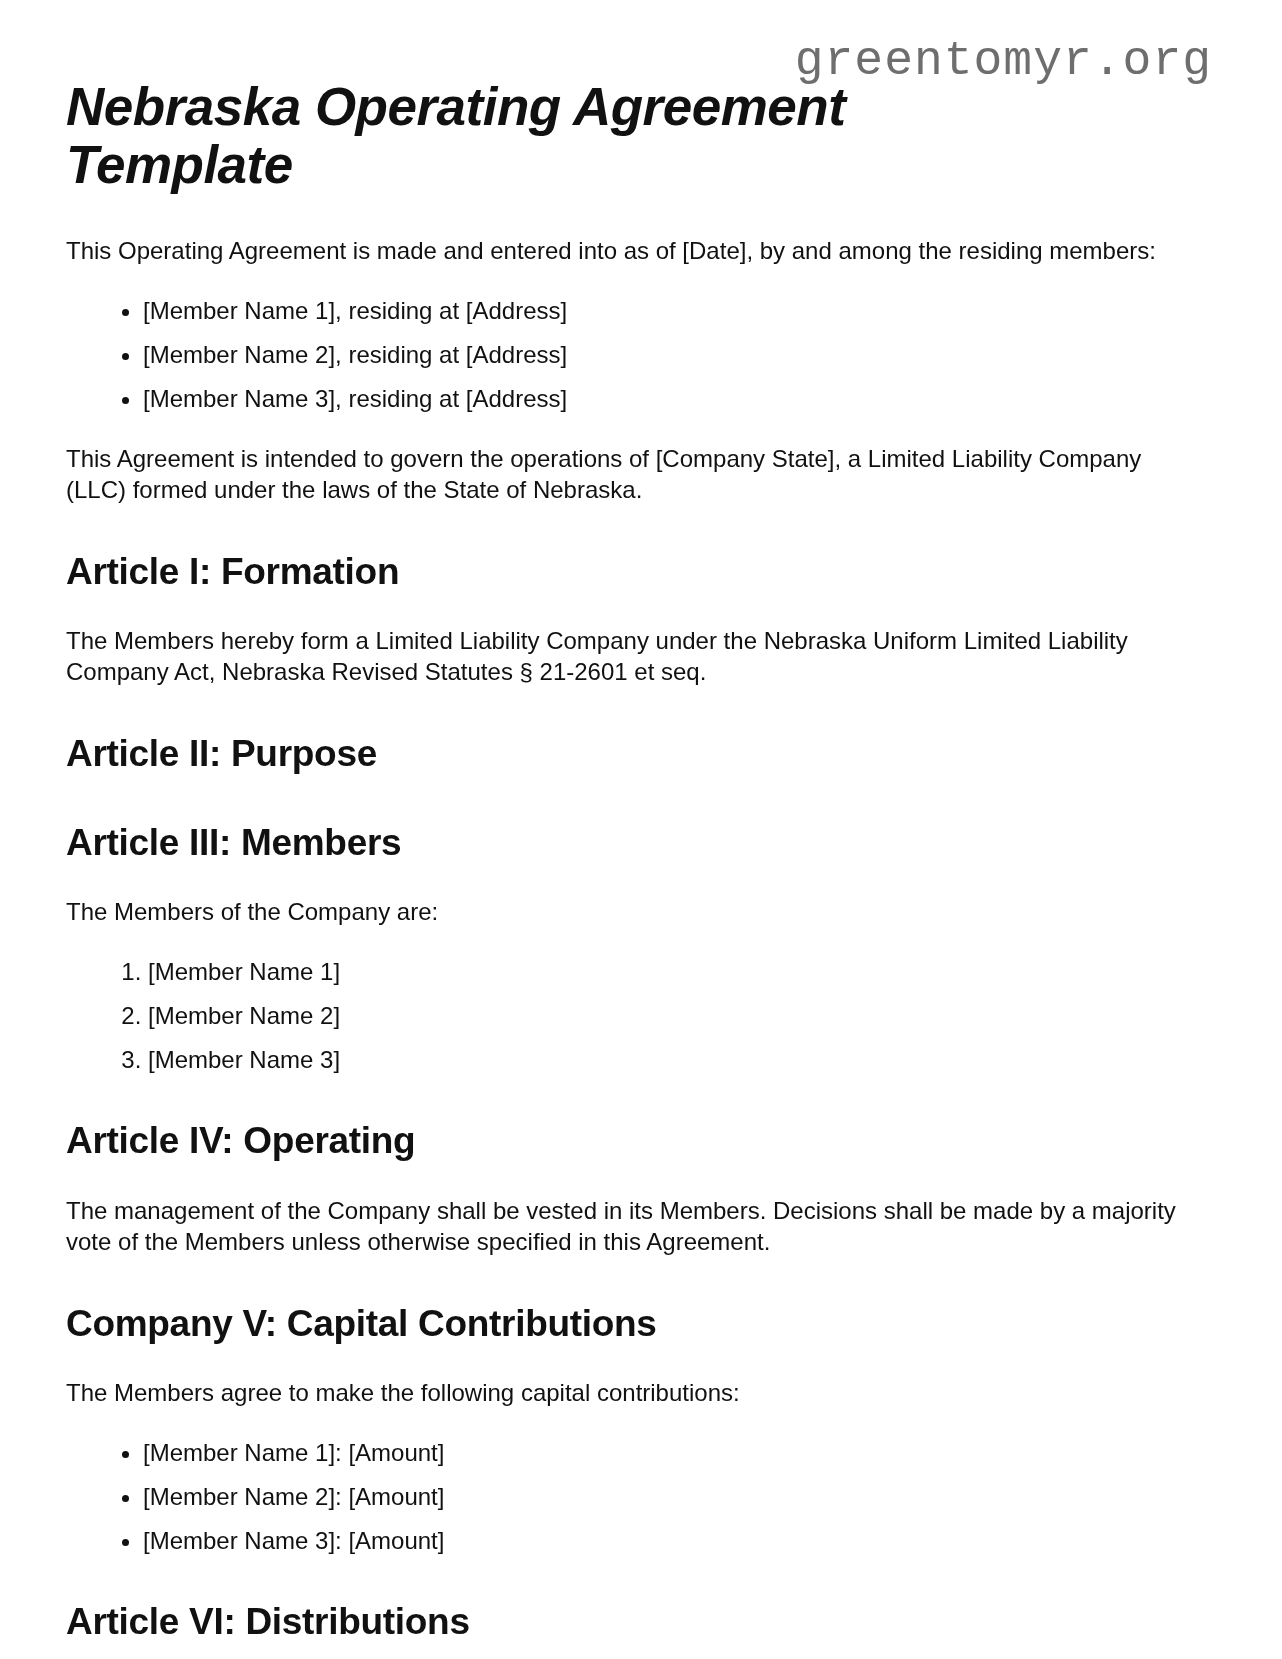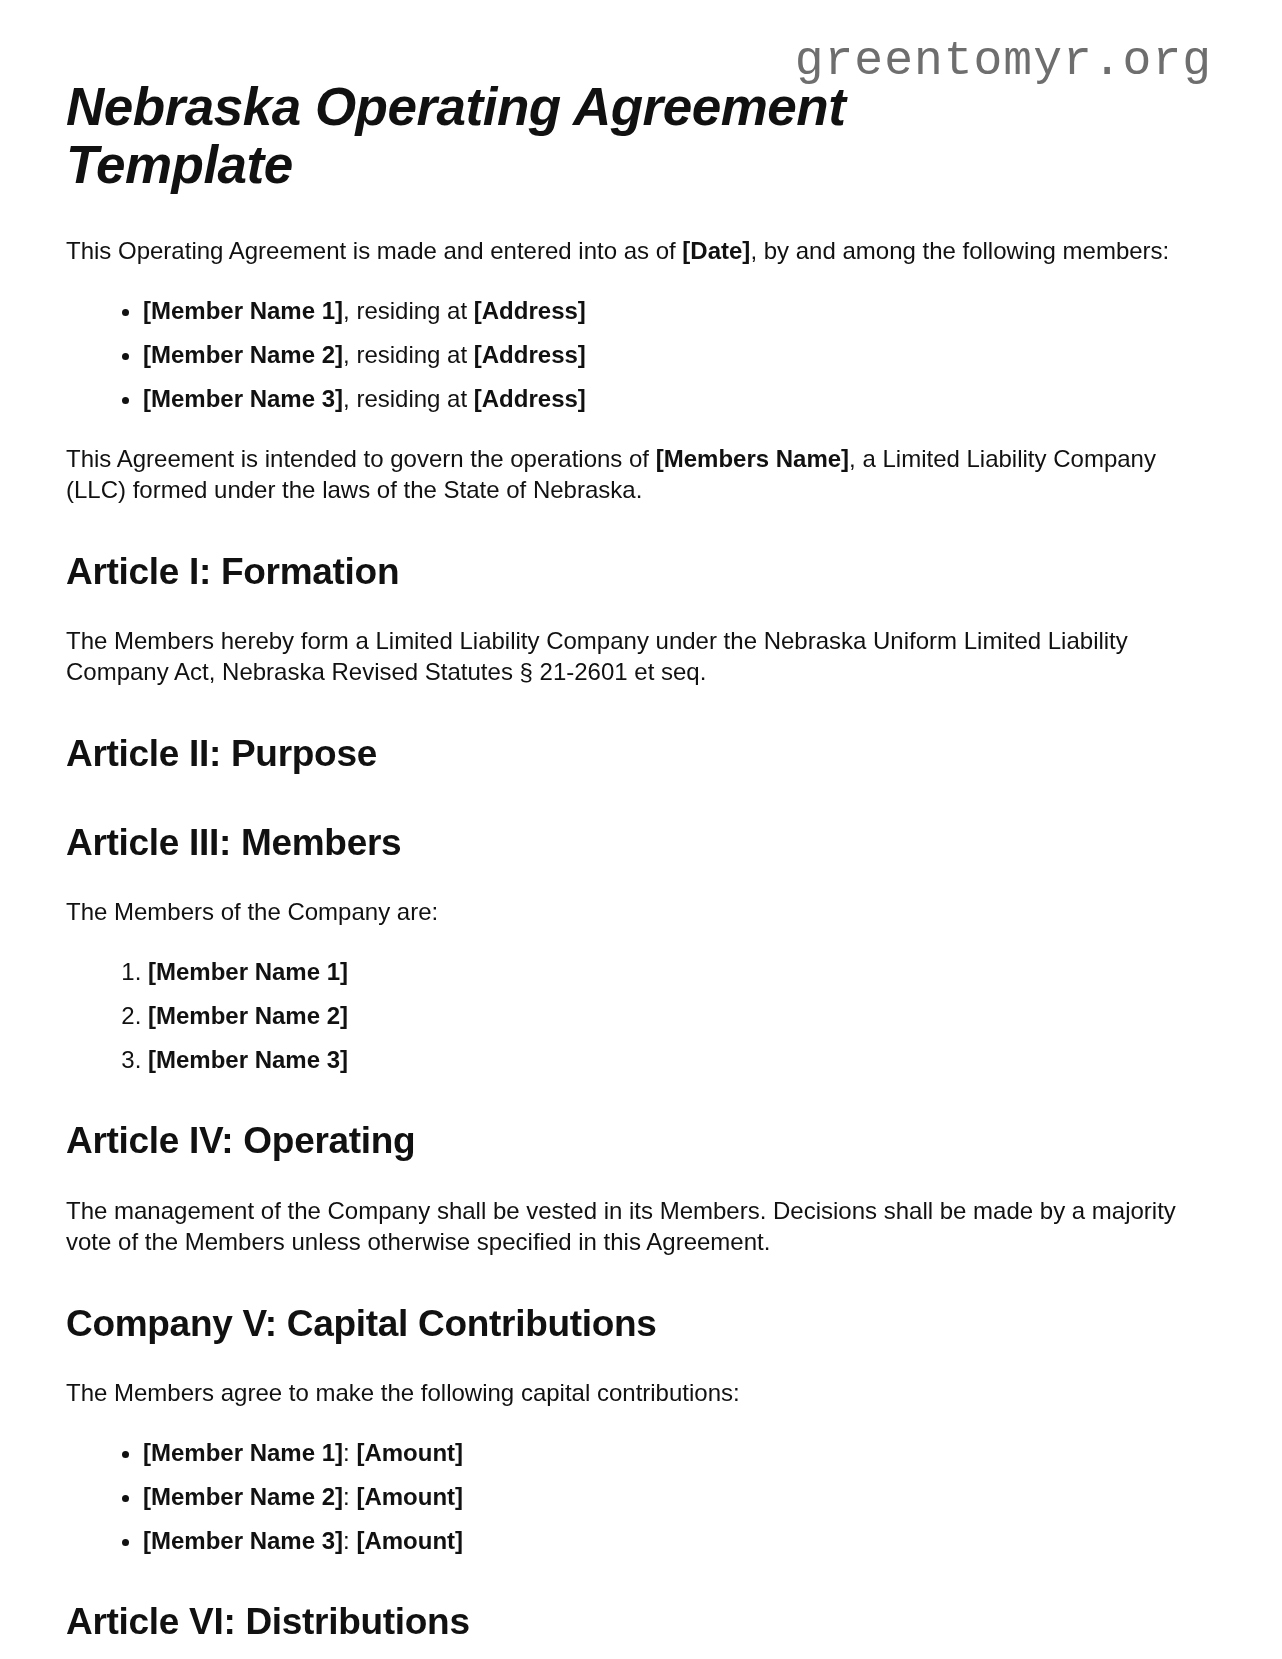--- a/index.html
+++ b/index.html
@@ -56,21 +56,21 @@
     letter-spacing: -0.3px;
     margin: 46px 0 32px 0;
   }
 
   p.body-text {
     font-size: 24px;
     line-height: 31px;
     margin: 0 0 30px 0;
   }
 
-  strong { font-weight: 700; }
+  strong { font-weight: 400; }
 
   ul.doc-list {
     list-style-type: disc;
     margin: 0 0 30px 0;
     padding-left: 62px;
     font-size: 24px;
     line-height: 29px;
   }
 
   ol.doc-list {
@@ -87,29 +87,29 @@
 <body>
 
 <div class="page">
 
   <div class="watermark">greentomyr.org</div>
 
   <div class="content">
 
     <h1 class="doc-title">Nebraska Operating Agreement Template</h1>
 
-    <p class="body-text"><span>This Operating Agreement is made and entered into as of </span><strong>[Date]</strong><span>, by and among the following members:</span></p>
+    <p class="body-text"><span>This Operating Agreement is made and entered into as of </span><strong>[Date]</strong><span>, by and among the residing members:</span></p>
 
     <ul class="doc-list">
       <li><strong>[Member Name 1]</strong><span>, residing at </span><strong>[Address]</strong></li>
       <li><strong>[Member Name 2]</strong><span>, residing at </span><strong>[Address]</strong></li>
       <li><strong>[Member Name 3]</strong><span>, residing at </span><strong>[Address]</strong></li>
     </ul>
 
-    <p class="body-text"><span>This Agreement is intended to govern the operations of </span><strong>[Members Name]</strong><span>, a Limited Liability Company (LLC) formed under the laws of the State of Nebraska.</span></p>
+    <p class="body-text"><span>This Agreement is intended to govern the operations of </span><strong>[Company State]</strong><span>, a Limited Liability Company (LLC) formed under the laws of the State of Nebraska.</span></p>
 
     <h2 class="article-heading">Article I: Formation</h2>
 
     <p class="body-text">The Members hereby form a Limited Liability Company under the Nebraska Uniform Limited Liability Company Act, Nebraska Revised Statutes § 21-2601 et seq.</p>
 
     <h2 class="article-heading">Article II: Purpose</h2>
 
 
     <h2 class="article-heading">Article III: Members</h2>
 

